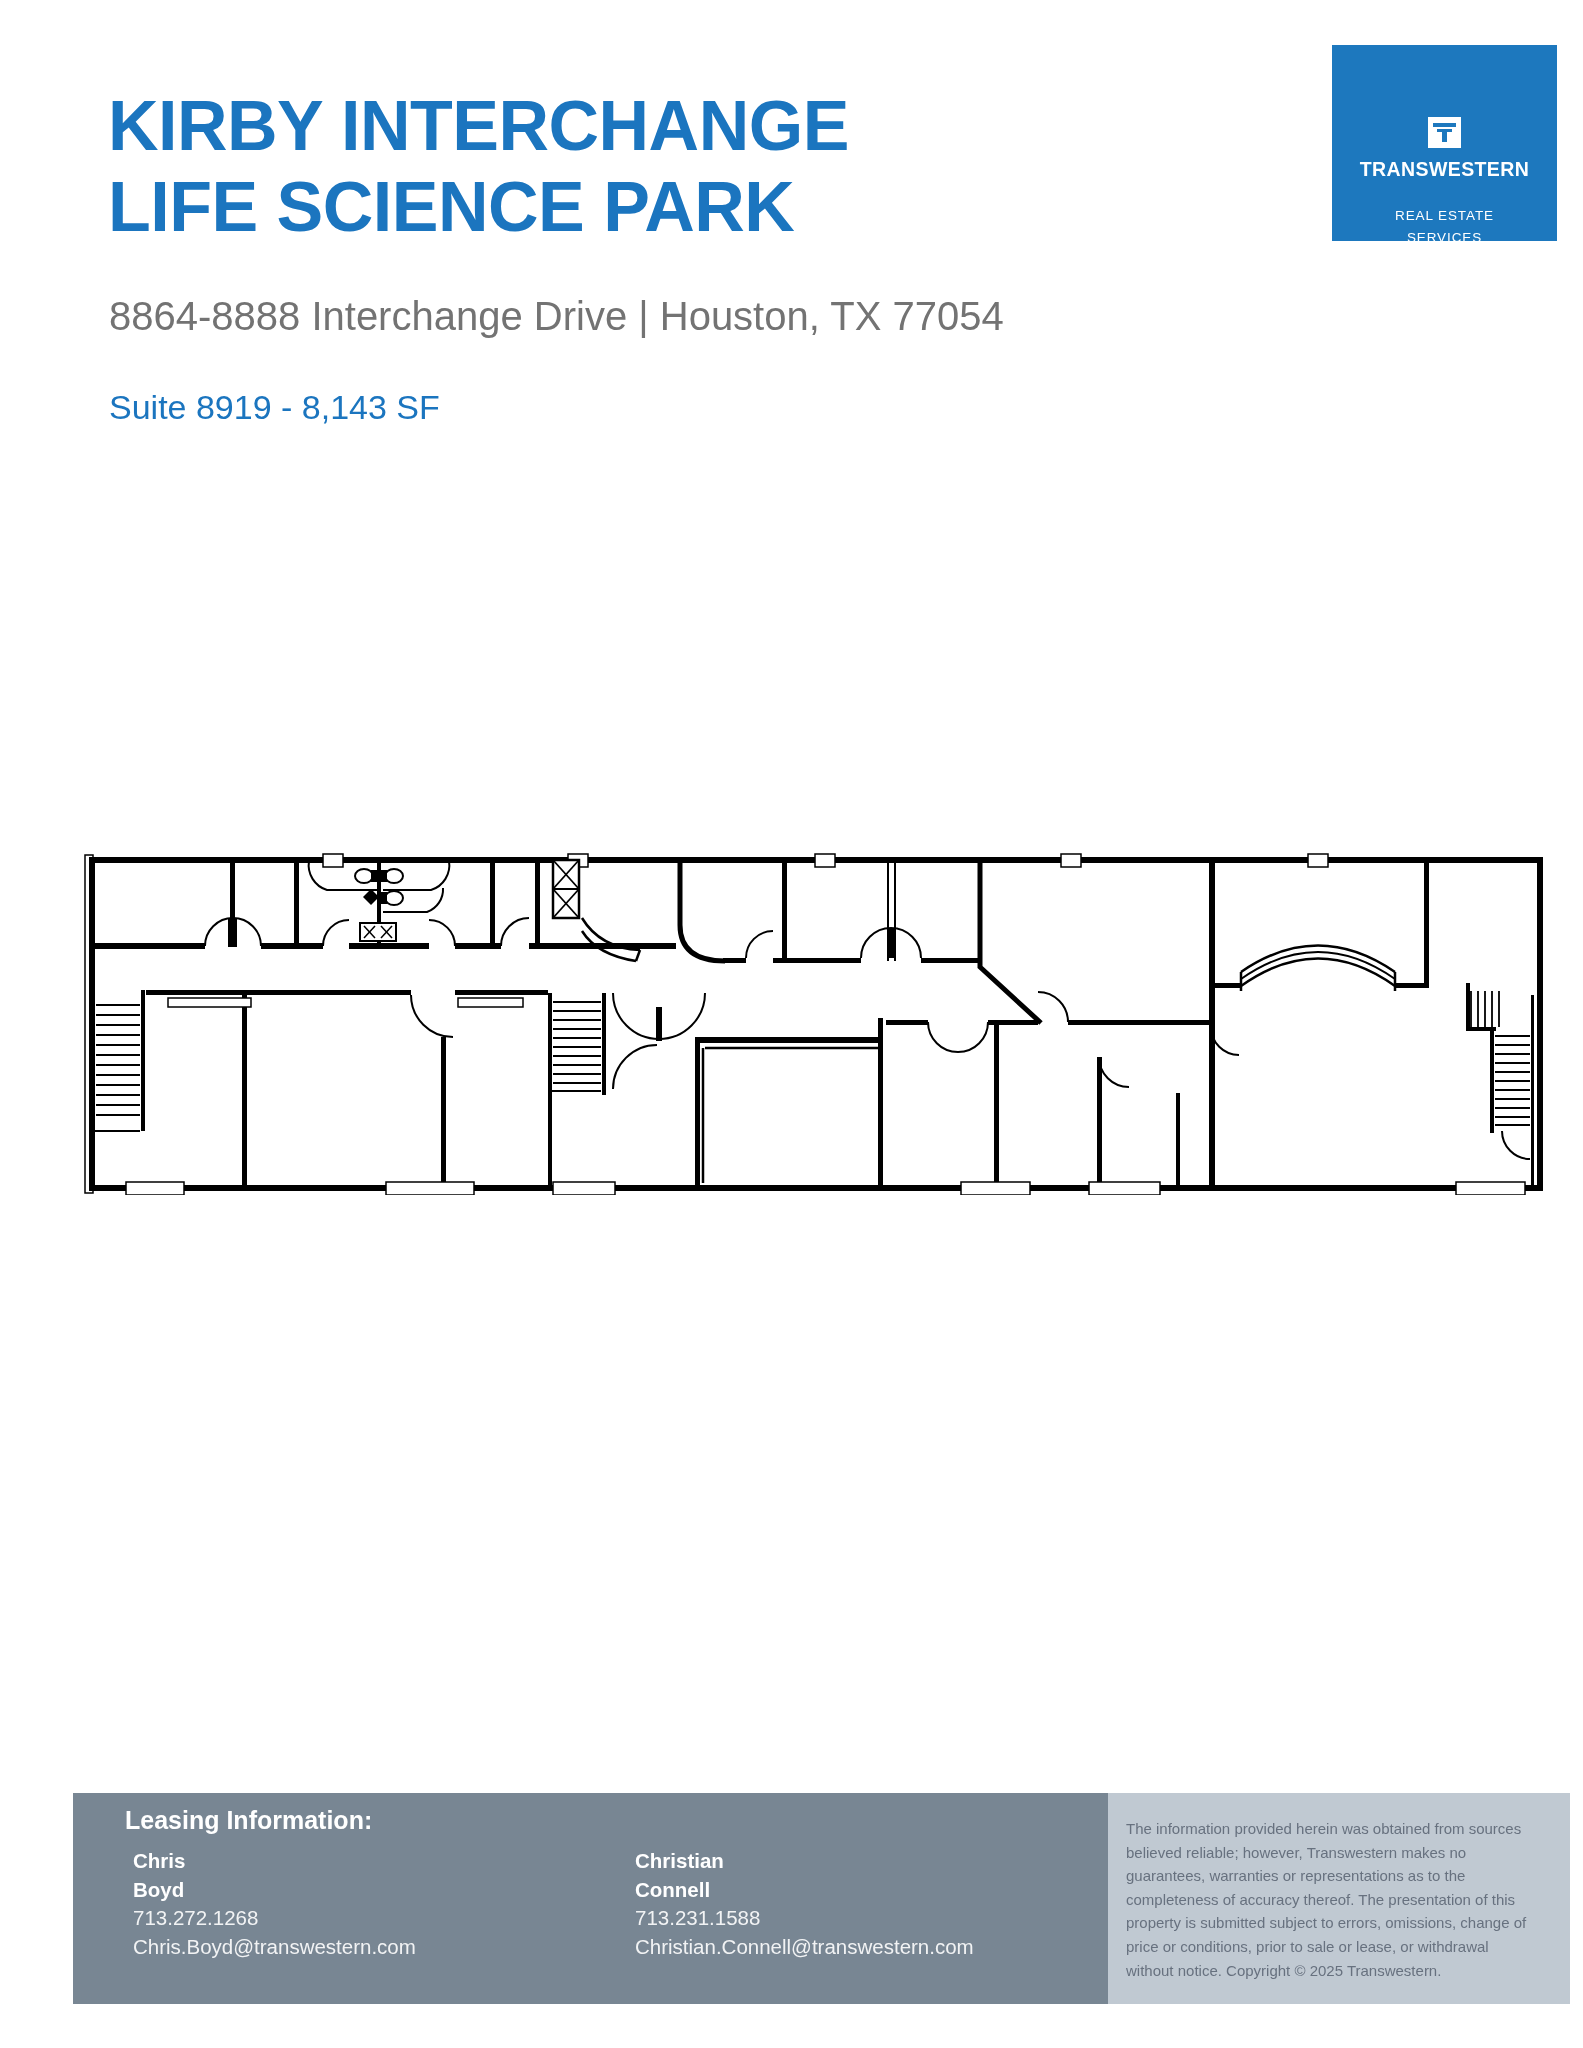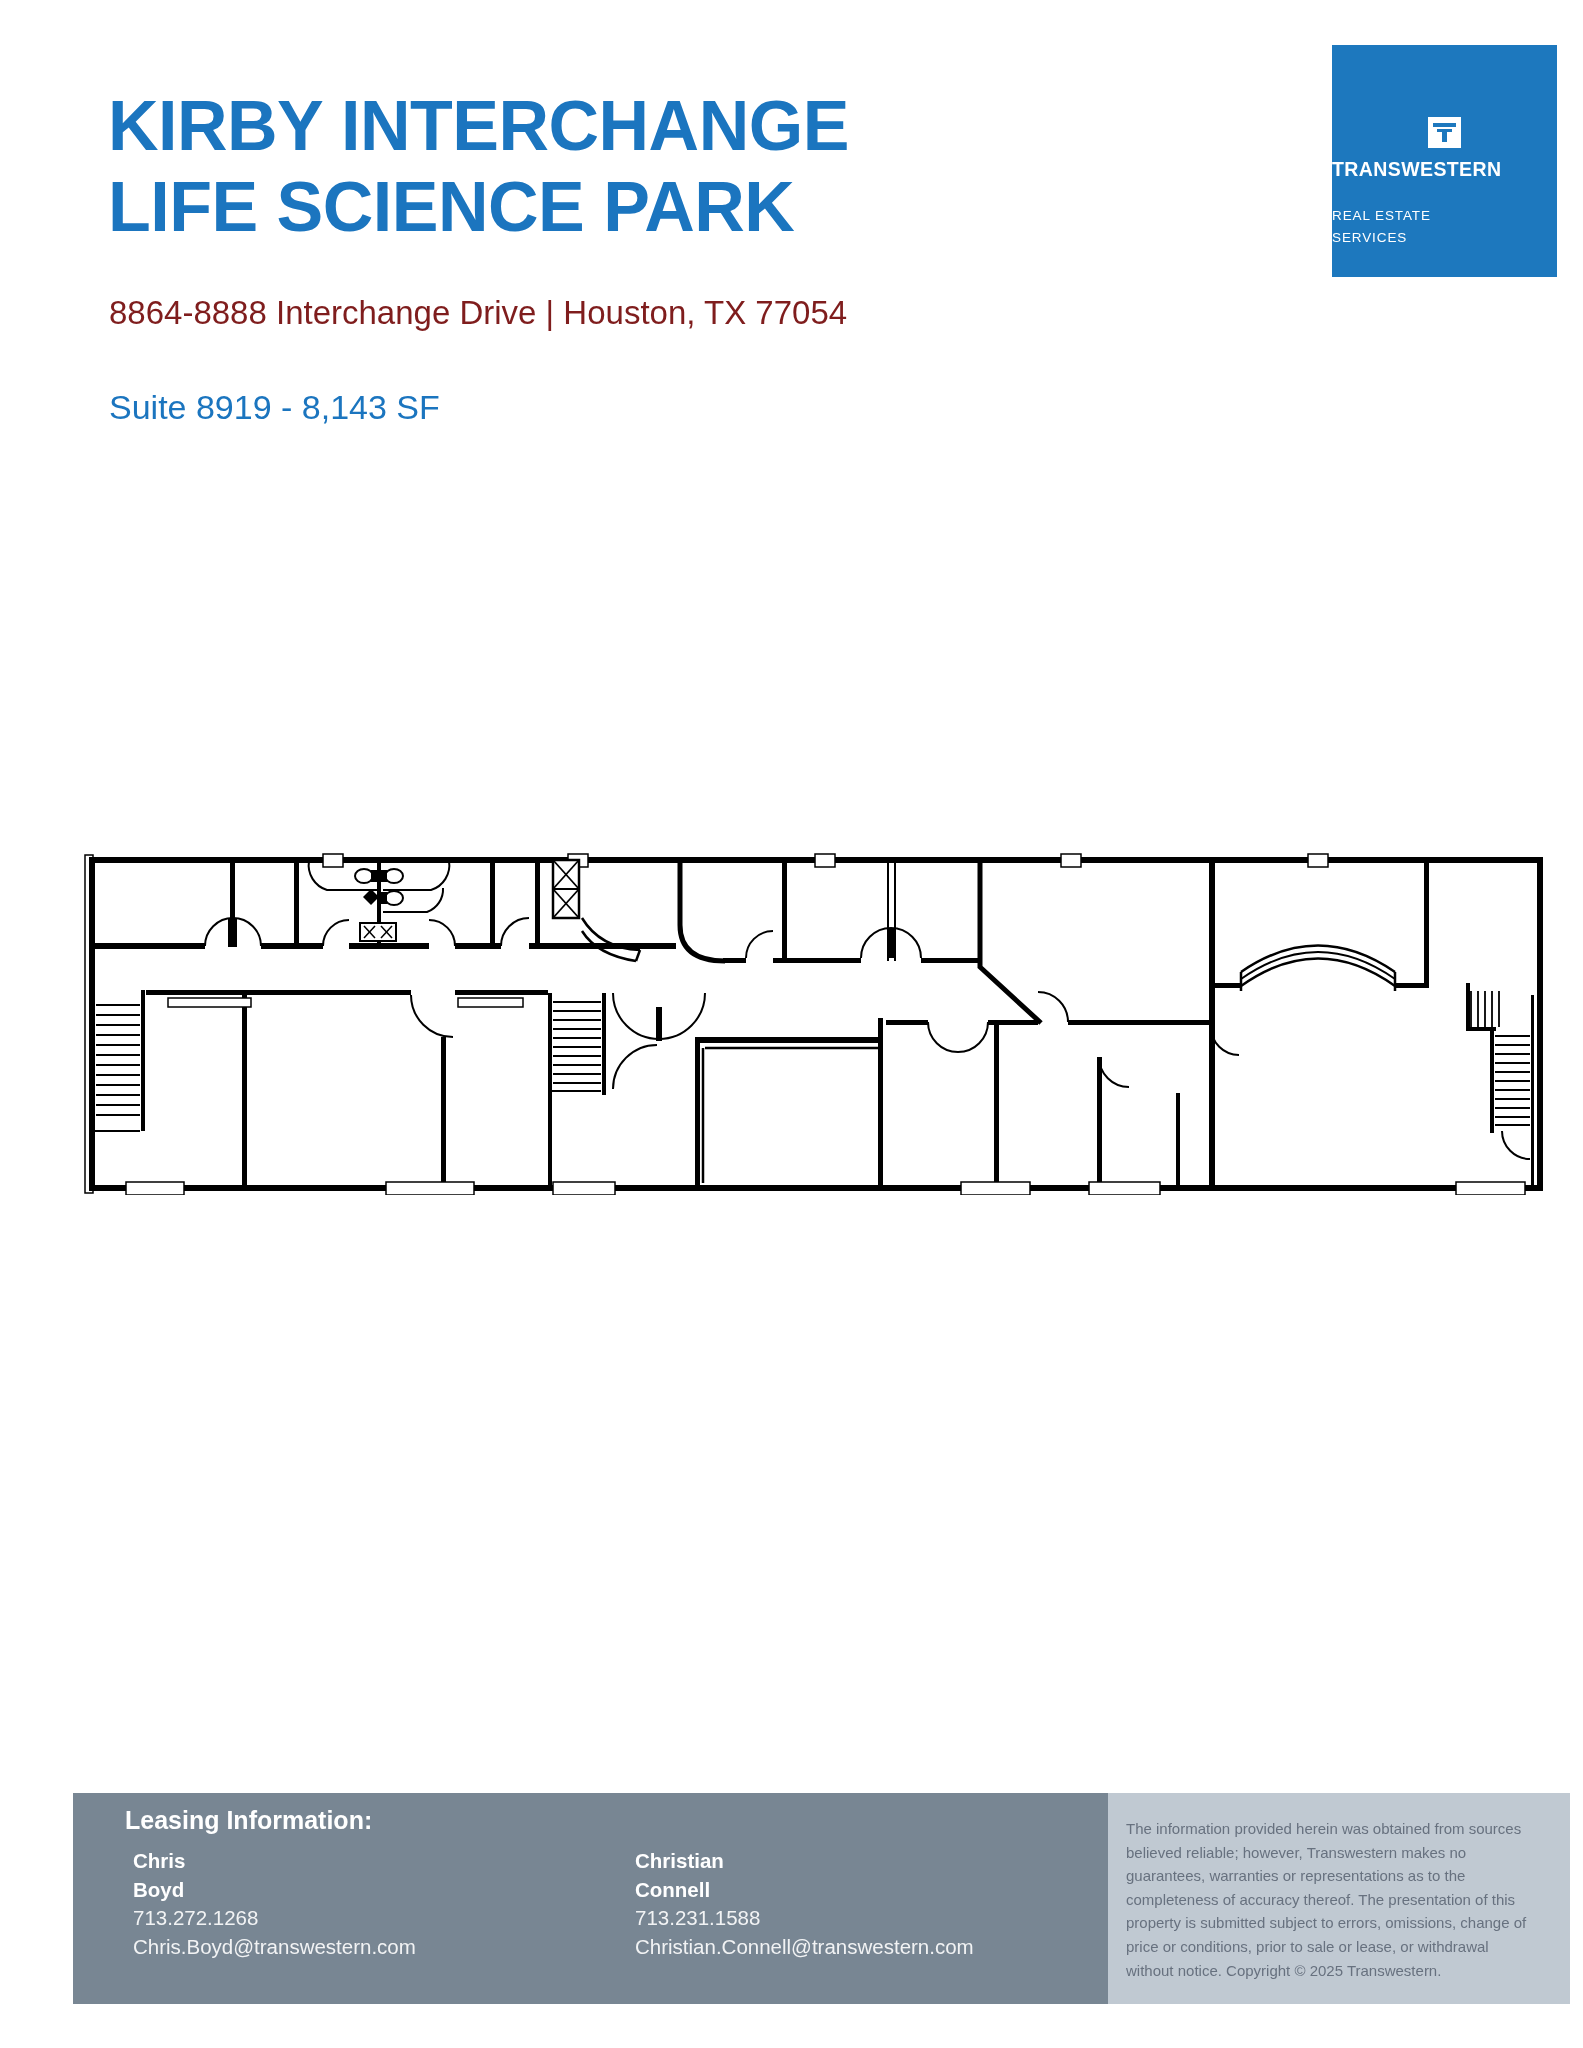--- a/index.html
+++ b/index.html
@@ -1,25 +1,25 @@
 <!DOCTYPE html>
 <html><head>
 <meta charset="utf-8">
 <style>
   html,body{margin:0;padding:0;background:#fff;}
   .page{position:relative;width:1583px;height:2048px;background:#fff;overflow:hidden;
         font-family:"Liberation Sans",sans-serif;margin-left:28px;}
   
   .title{position:absolute;left:80px;top:86px;font-size:70px;font-weight:bold;
          color:#1b75bf;line-height:1.15;letter-spacing:-0.5px;}
-  .address{position:absolute;left:81px;top:294px;font-size:33px;color:#7f1d1d;}
+  .address{position:absolute;left:81px;top:294px;font-size:40px;color:#737373;}
   .building-block{position:absolute;left:81px;top:386px;font-size:34px;color:#1b75bf;line-height:1.28;}
   
-  .logo-box{position:absolute;left:1304px;top:45px;width:225px;height:232px;background:#1d78be;
-            color:#fff;}
+  .logo-box{position:absolute;left:1304px;top:45px;width:225px;height:196px;background:#1d78be;
+            color:#fff;text-align:center;}
   .logo-mark{position:absolute;left:96px;top:72px;width:33px;height:31px;background:#fff;}
   .logo-mark .bar1{position:absolute;left:5px;top:6px;width:23px;height:4px;background:#1d78be;}
   .logo-mark .bar2{position:absolute;left:9px;top:12px;width:15px;height:3px;background:#1d78be;}
   .logo-mark .stem{position:absolute;left:14px;top:12px;width:5px;height:13px;background:#1d78be;}
   .logo-brand{position:absolute;left:0;right:0;top:113px;font-size:19.5px;font-weight:bold;letter-spacing:0.4px;}
   .logo-sub{position:absolute;left:0;right:0;top:160px;font-size:13.5px;font-weight:normal;
             letter-spacing:0.9px;line-height:1.6;}
   
   .plan{position:absolute;left:55px;top:845px;width:1465px;height:350px;}
   

